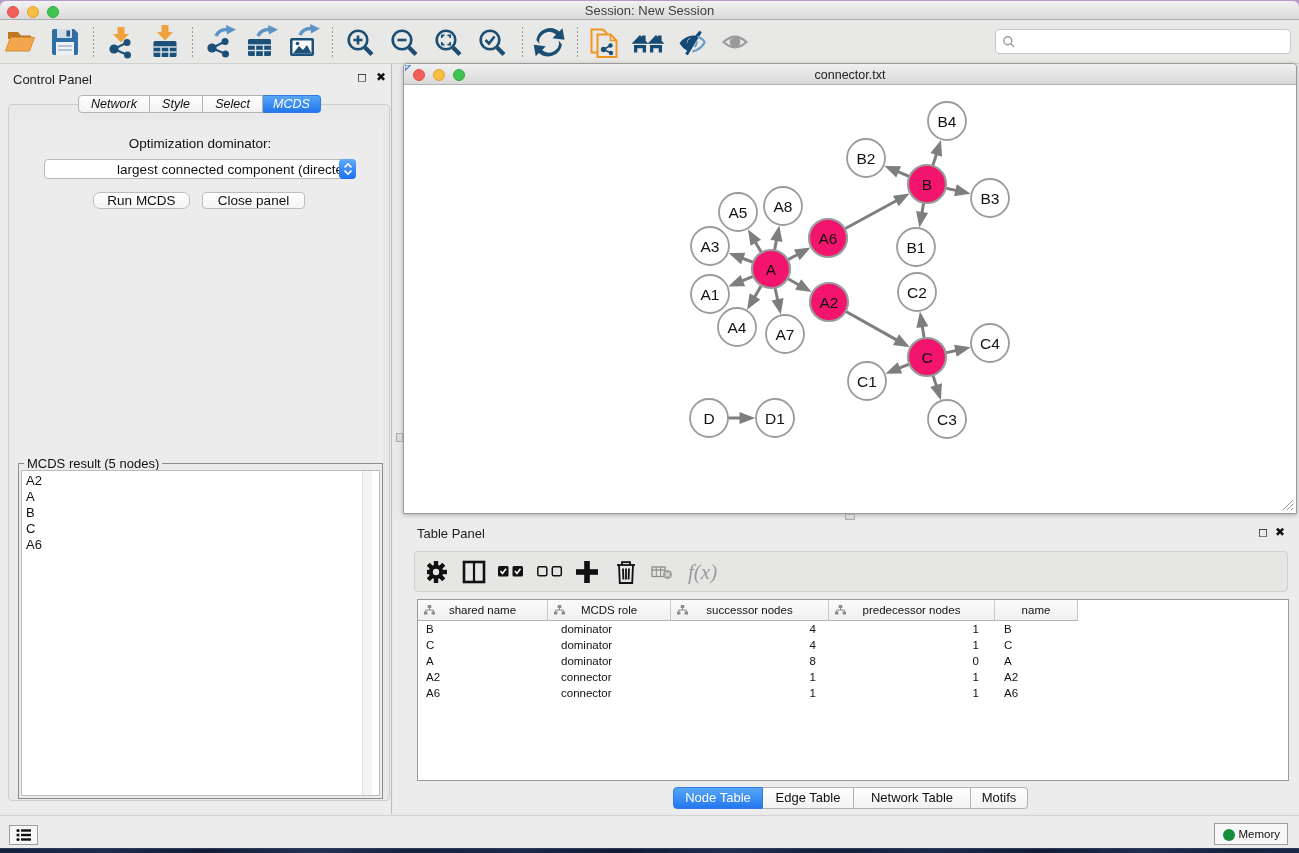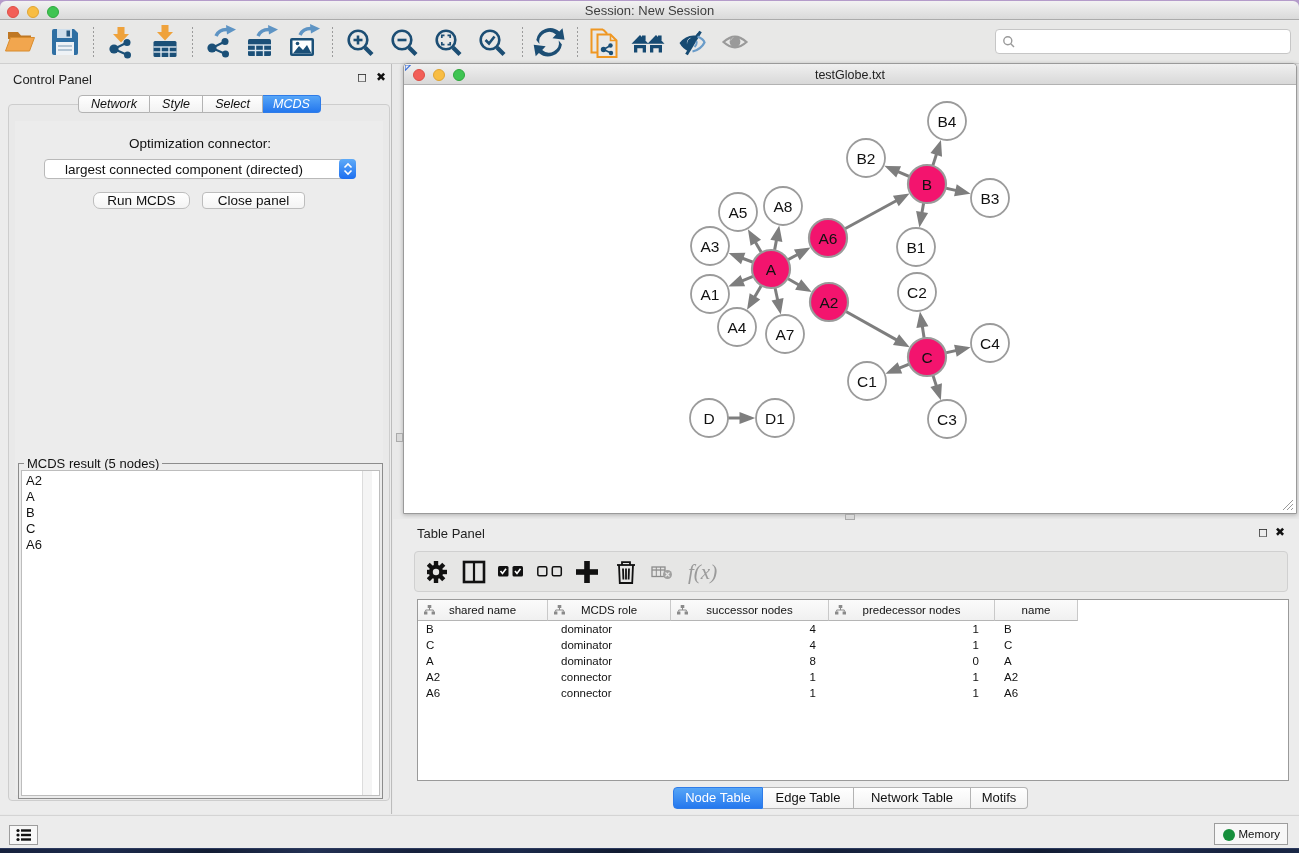--- a/index.html
+++ b/index.html
@@ -24,21 +24,21 @@
 #cp-head { position:absolute; left:13px; top:8px; font-size:13px; color:#222; }
 .winbtns { position:absolute; font-size:12px; color:#111; }
 #cp-tabs { position:absolute; left:78px; top:31px; height:18px; display:flex; z-index:3;font-style:italic; }
 .tab { border:1px solid #b3b3b3; border-left:none; background:linear-gradient(rgba(255,255,255,0.99),rgba(242,242,242,0.99)); font-size:12.5px; color:#111; text-align:center; line-height:16px; }
 .tab.t1{width:72px;} .tab.t2{width:53px;} .tab.t3{width:60px;} .tab.t4{width:58px;}
 .tab.first { border-left:1px solid #b3b3b3; border-radius:4px 0 0 4px; }
 .tab.sel { background:linear-gradient(rgba(85,165,247,0.99),rgba(34,118,238,0.99)); color:#fff; border-color:#2f7ce8; border-radius:0 4px 4px 0; }
 #cp-body { position:absolute; left:8px; top:40px; width:382px; height:697px; border:1px solid #cdcdcd; border-radius:4px; background:rgba(233,233,233,0.99); }
 #cp-inner { position:absolute; left:6px; top:16px; width:368px; height:674px; background:rgba(236,236,236,0.99); }
 #opt-label { position:absolute; left:0; top:31px; width:382px; text-align:center; font-size:13.5px; color:#111; }
-#combo { position:absolute; left:35px; top:54px; width:312px; height:20px; background:rgba(255,255,255,0.99); border:1px solid #b9b9b9; border-radius:4px; font-size:13.5px; color:#111; line-height:19px; padding-left:20px; }
+#combo { position:absolute; left:35px; top:54px; width:312px; height:20px; background:rgba(255,255,255,0.99); border:1px solid #b9b9b9; border-radius:4px; font-size:13.5px; color:#111; line-height:19px; padding-left:8px;text-align:right; }
 #combo-btn { position:absolute; right:-1px; top:-1px; width:17px; height:20px; border-radius:4px; background:linear-gradient(#5fabf8,#1c6ef0); color:#fff; }
 #combo-btn svg { position:absolute; left:2.5px; top:3px; }
 .pbtn { position:absolute; top:87px; height:17px; background:linear-gradient(rgba(255,255,255,0.99),rgba(244,244,244,0.99)); border:1px solid #bdbdbd; border-radius:4px; font-size:13.5px; color:#111; text-align:center; line-height:15px; }
 #fs { position:absolute; left:9px; top:358px; width:365px; height:336px; border:1px solid #8c8c8c; background:rgba(236,236,236,0.99); }
 #fs-legend { position:absolute; left:5px; top:-8px; background:rgba(236,236,236,0.99); font-size:13px; color:#111; padding:0 3px; }
 #fs-list { position:absolute; left:2px; top:6px; width:359px; height:326px; background:rgba(255,255,255,0.99); border:1px solid #bdbdbd; font-size:13px; color:#111; line-height:16px; padding:2px 0 0 4px; }
 #fs-scroll { position:absolute; right:10px; top:7px; width:10px; height:324px; background:#f4f4f4; border-left:1px solid #dcdcdc; }
 
 
 #netwin { position:absolute; left:403px; top:63px; width:894px; height:451px; background:rgba(255,255,255,0.99); border:1px solid #9a9a9a; border-radius:4px 4px 0 0; box-shadow:0 1px 4px rgba(0,0,0,0.25); }
@@ -229,21 +229,21 @@
   <span class="winbtns" style="left:357px; top:6px;">◻</span>
   <span class="winbtns" style="left:376px; top:6px;">✖</span>
   <div id="cp-tabs">
     <div class="tab first t1">Network</div>
       <div class="tab t2">Style</div>
       <div class="tab t3">Select</div>
       <div class="tab sel t4">MCDS</div>
   </div>
   <div id="cp-body">
     <div id="cp-inner"></div>
-    <div id="opt-label">Optimization connector:</div>
+    <div id="opt-label">Optimization dominator:</div>
     <div id="combo">largest connected component (directed)
       <div id="combo-btn">
           <svg width="12" height="14" viewBox="0 0 12 14">
             <path d="M2.5 5.5 L6 2 L9.5 5.5" fill="none" stroke="#fff" stroke-width="1.6"></path>
             <path d="M2.5 8.5 L6 12 L9.5 8.5" fill="none" stroke="#fff" stroke-width="1.6"></path>
           </svg>
         </div>
     </div>
     <div class="pbtn" style="left:84px; width:97px;border-radius:7px;">Run MCDS</div>
     <div class="pbtn" style="left:193px; width:103px;">Close panel</div>
@@ -253,21 +253,21 @@
       <div id="fs-scroll"></div>
     </div>
   </div>
 </div>
 
 <div id="netwin">
   <div id="nw-title">
     <span class="tl red"></span>
       <span class="tl yellow"></span>
       <span class="tl green"></span>
-    <div class="title">testGlobe.txt</div>
+    <div class="title">connector.txt</div>
   </div>
   <svg style="position:absolute;left:1px;top:1px;" width="6" height="6" viewBox="0 0 6 6">
       <path d="M0 0 L5.5 0 L0 5.5 Z" fill="none" stroke="#3a6fd8" stroke-width="1.2"></path>
     </svg>
   <svg style="position:absolute;right:2px;bottom:2px;" width="11" height="11" viewBox="0 0 11 11">
       <g stroke="#9a9a9a" stroke-width="1">
         <line x1="10" y1="0" x2="0" y2="10"></line>
         <line x1="10" y1="4" x2="4" y2="10"></line>
         <line x1="10" y1="8" x2="8" y2="10"></line>
       </g>

